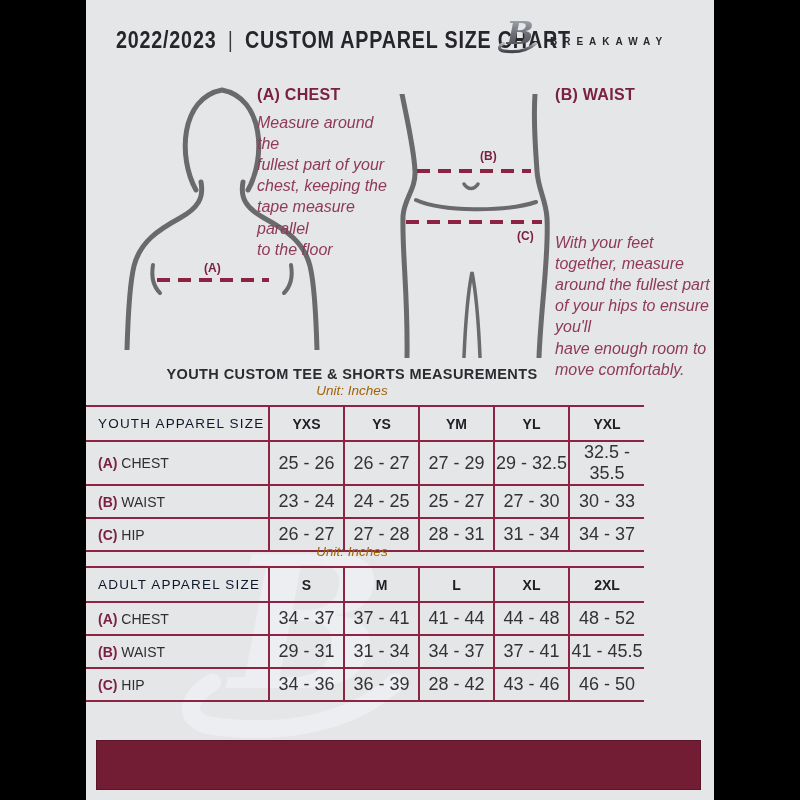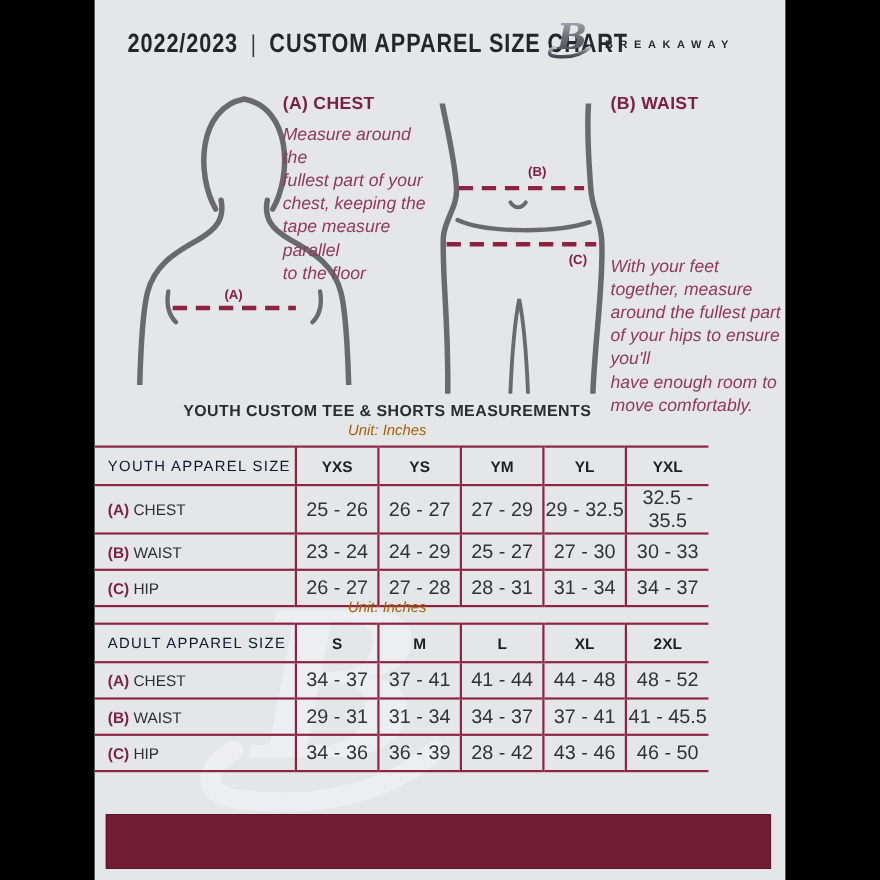--- a/index.html
+++ b/index.html
@@ -157,21 +157,21 @@
         <td class="rowlab"><b>(A)</b> <span>CHEST</span></td>
         <td class="val">25 - 26</td>
         <td class="val">26 - 27</td>
         <td class="val">27 - 29</td>
         <td class="val">29 - 32.5</td>
         <td class="val">32.5 - 35.5</td>
       </tr>
       <tr>
         <td class="rowlab"><b>(B)</b> <span>WAIST</span></td>
         <td class="val">23 - 24</td>
-        <td class="val">24 - 29</td>
+        <td class="val">24 - 25</td>
         <td class="val">25 - 27</td>
         <td class="val">27 - 30</td>
         <td class="val">30 - 33</td>
       </tr>
       <tr>
         <td class="rowlab"><b>(C)</b> <span>HIP</span></td>
         <td class="val">26 - 27</td>
         <td class="val">27 - 28</td>
         <td class="val">28 - 31</td>
         <td class="val">31 - 34</td>

